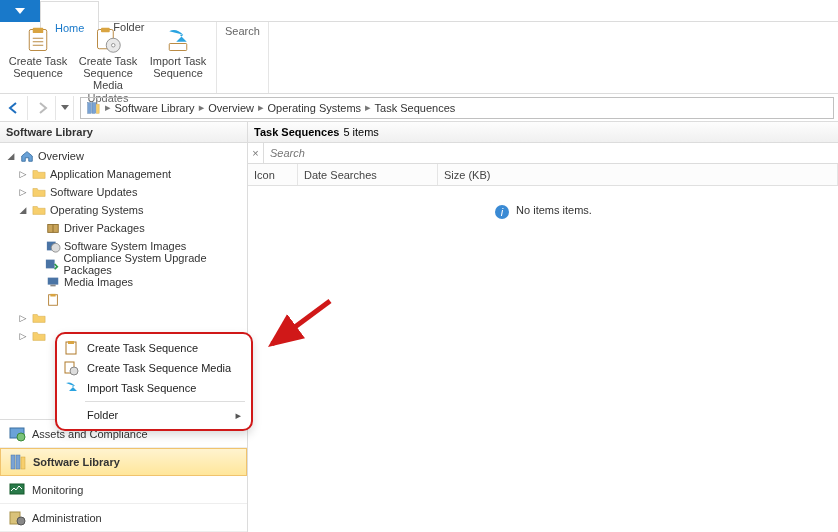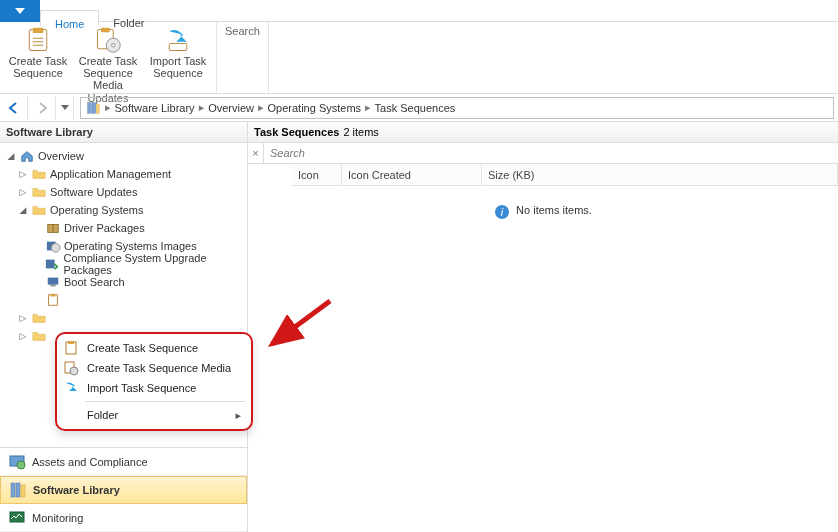--- a/index.html
+++ b/index.html
@@ -2,21 +2,21 @@
 <html><head>
 <meta charset="utf-8">
 <style>
 * { box-sizing: border-box; margin: 0; padding: 0; font-family: "Segoe UI", Tahoma, sans-serif; font-size: 11px; }
 body { background: #fff; width: 838px; height: 532px; overflow: hidden; position: relative; }
 
 
 .tabs { display: flex; height: 22px; background: #fff; border-bottom: 1px solid #dcdcdc; }
 .tab-dropdown { width: 40px; height: 22px; background: #1979ca; display: flex; align-items: center; justify-content: center; }
 .tab-dropdown svg { fill: #fff; }
-.tab { padding: 7px 14px; border: 1px solid #dcdcdc; border-bottom: none; background: #fff; margin-top: 10px; color: #1979ca; }
+.tab { padding: 20px 14px; border: 1px solid #dcdcdc; border-bottom: none; background: #fff; margin-top: 1px; color: #1979ca; }
 .tab.active { background: #fff; border-top: 1px solid #dcdcdc; }
 .tab.inactive { color: #444; border: none; background: transparent; }
 
 
 .ribbon { height: 72px; background: #fff; border-bottom: 1px solid #dcdcdc; display: flex; }
 .ribbon-group { border-right: 1px solid #e5e5e5; padding: 2px 8px 0 8px; display: flex; flex-direction: column; }
 .ribbon-buttons { display: flex; gap: 10px; flex: 1; }
 .ribbon-btn { display: flex; flex-direction: column; align-items: center; justify-content: flex-start; width: 60px; cursor: pointer; padding-top: 2px; }
 .ribbon-btn .ricon { width: 32px; height: 28px; margin-bottom: 1px; }
 .ribbon-btn span { text-align: center; line-height: 12px; color: #444; }
@@ -45,21 +45,21 @@
 .nav-bottom-row.selected { background: linear-gradient(#fff3cf,#ffe69b); border: 1px solid #f0c36d; font-weight: bold; }
 .nav-bottom-row .ticon { width: 18px; height: 18px; }
 
 
 .content { flex: 1; display: flex; flex-direction: column; background: #fff; }
 .content-header { padding: 4px 6px; background: linear-gradient(#fdfdfd,#f0f0f0); border-bottom: 1px solid #dcdcdc; display: flex; gap: 4px; }
 .content-header b { font-weight: bold; }
 .search-row { display: flex; border-bottom: 1px solid #dcdcdc; }
 .search-toggle { width: 16px; display: flex; align-items: center; justify-content: center; border-right: 1px solid #dcdcdc; color: #777; }
 .search-input { flex: 1; border: none; padding: 4px 6px; font-style: italic; color: #888; outline: none; }
-.col-headers { display: flex; height: 22px; border-bottom: 1px solid #e0e0e0; background: #fcfcfc; margin-left: 44px; }
+.col-headers { display: flex; height: 22px; border-bottom: 1px solid #e0e0e0; background: #fcfcfc; }
 .col { border-right: 1px solid #e5e5e5; padding: 3px 6px; color: #444; display: flex; align-items: center; gap: 6px; }
 .grid-body { flex: 1; display: flex; align-items: flex-start; justify-content: center; padding-top: 18px; color: #333; gap: 6px; }
 
 
 .ctx-menu { position: absolute; left: 55px; top: 332px; width: 198px; background: #fff; border: 2px solid #d01818; border-radius: 10px; box-shadow: 0 4px 10px rgba(0,0,0,.15); padding: 4px 2px; }
 .ctx-item { display: flex; align-items: center; height: 20px; padding: 0 8px 0 4px; gap: 8px; color: #222; }
 .ctx-item .ticon { width: 16px; height: 16px; }
 .ctx-sep { height: 1px; background: #ddd; margin: 3px 4px 3px 26px; }
 .ctx-arrow { margin-left: auto; color: #555; }
 
@@ -195,37 +195,37 @@
             <line x1="8" y1="4" x2="8" y2="13" stroke="#8a6a2a"></line>
           </svg>
         <span>Driver Packages</span>
       </div>
       <div class="tree-row ind2">
         <span class="twisty"></span>
         <svg class="ticon" viewBox="0 0 16 16">
             <rect x="1" y="3" width="10" height="10" fill="#4a74a5"></rect>
             <circle cx="11" cy="10" r="5" fill="#ddd" stroke="#888"></circle>
           </svg>
-        <span>Operating Systems Images</span>
+        <span>Software System Images</span>
       </div>
       <div class="tree-row ind2">
         <span class="twisty"></span>
         <svg class="ticon" viewBox="0 0 16 16">
             <rect x="1" y="3" width="10" height="10" fill="#4a74a5"></rect>
             <path d="M11 14l3-3-3-3" fill="none" stroke="#2a9a4a" stroke-width="2"></path>
           </svg>
         <span>Compliance System Upgrade Packages</span>
       </div>
       <div class="tree-row ind2">
         <span class="twisty"></span>
         <svg class="ticon" viewBox="0 0 16 16">
             <rect x="2" y="3" width="12" height="8" fill="#4a74a5"></rect>
             <rect x="5" y="11" width="6" height="2" fill="#888"></rect>
           </svg>
-        <span>Boot Search</span>
+        <span>Media Images</span>
       </div>
       <div class="tree-row ind2">
         <span class="twisty"></span>
         <svg class="ticon" viewBox="0 0 16 16">
             <rect x="3" y="2" width="10" height="12" fill="#fff" stroke="#b07a2a"></rect>
             <rect x="5" y="1" width="6" height="3" fill="#d9a441"></rect>
           </svg>
       </div>
       <div class="tree-row ind1">
         <span class="twisty">▷</span>
@@ -257,35 +257,42 @@
           </svg>
         <span>Software Library</span>
       </div>
       <div class="nav-bottom-row">
         <svg class="ticon" viewBox="0 0 18 18">
             <rect x="2" y="3" width="14" height="10" fill="#2a7a4a" stroke="#155a2a"></rect>
             <path d="M3 10l3-3 2 2 3-4 3 3" fill="none" stroke="#fff"></path>
           </svg>
         <span>Monitoring</span>
       </div>
+      <div class="nav-bottom-row">
+        <svg class="ticon" viewBox="0 0 18 18">
+            <rect x="2" y="3" width="10" height="12" fill="#d9c27a" stroke="#a8914a"></rect>
+            <circle cx="13" cy="12" r="4" fill="#888" stroke="#555"></circle>
+          </svg>
+        <span>Administration</span>
+      </div>
     </div>
   </div>
 
   <div class="content">
     <div class="content-header">
       <b>Task Sequences</b>
-      <span>2 items</span>
+      <span>5 items</span>
     </div>
     <div class="search-row">
       <div class="search-toggle">×</div>
       <input class="search-input" placeholder="Search" style="">
     </div>
     <div class="col-headers">
       <div class="col" style="width:50px">Icon</div>
-      <div class="col" style="width:140px">Icon Created</div>
+      <div class="col" style="width:140px">Date Searches</div>
       <div class="col" style="flex:1">Size (KB)</div>
     </div>
     <div class="grid-body">
       <svg width="16" height="16">
           <circle cx="8" cy="8" r="7" fill="#3a8ad4"></circle>
           <text x="8" y="12" text-anchor="middle" fill="#fff" font-size="11" font-family="Georgia" font-style="italic">i</text>
         </svg>
       <span>No items items.</span>
     </div>
   </div>

